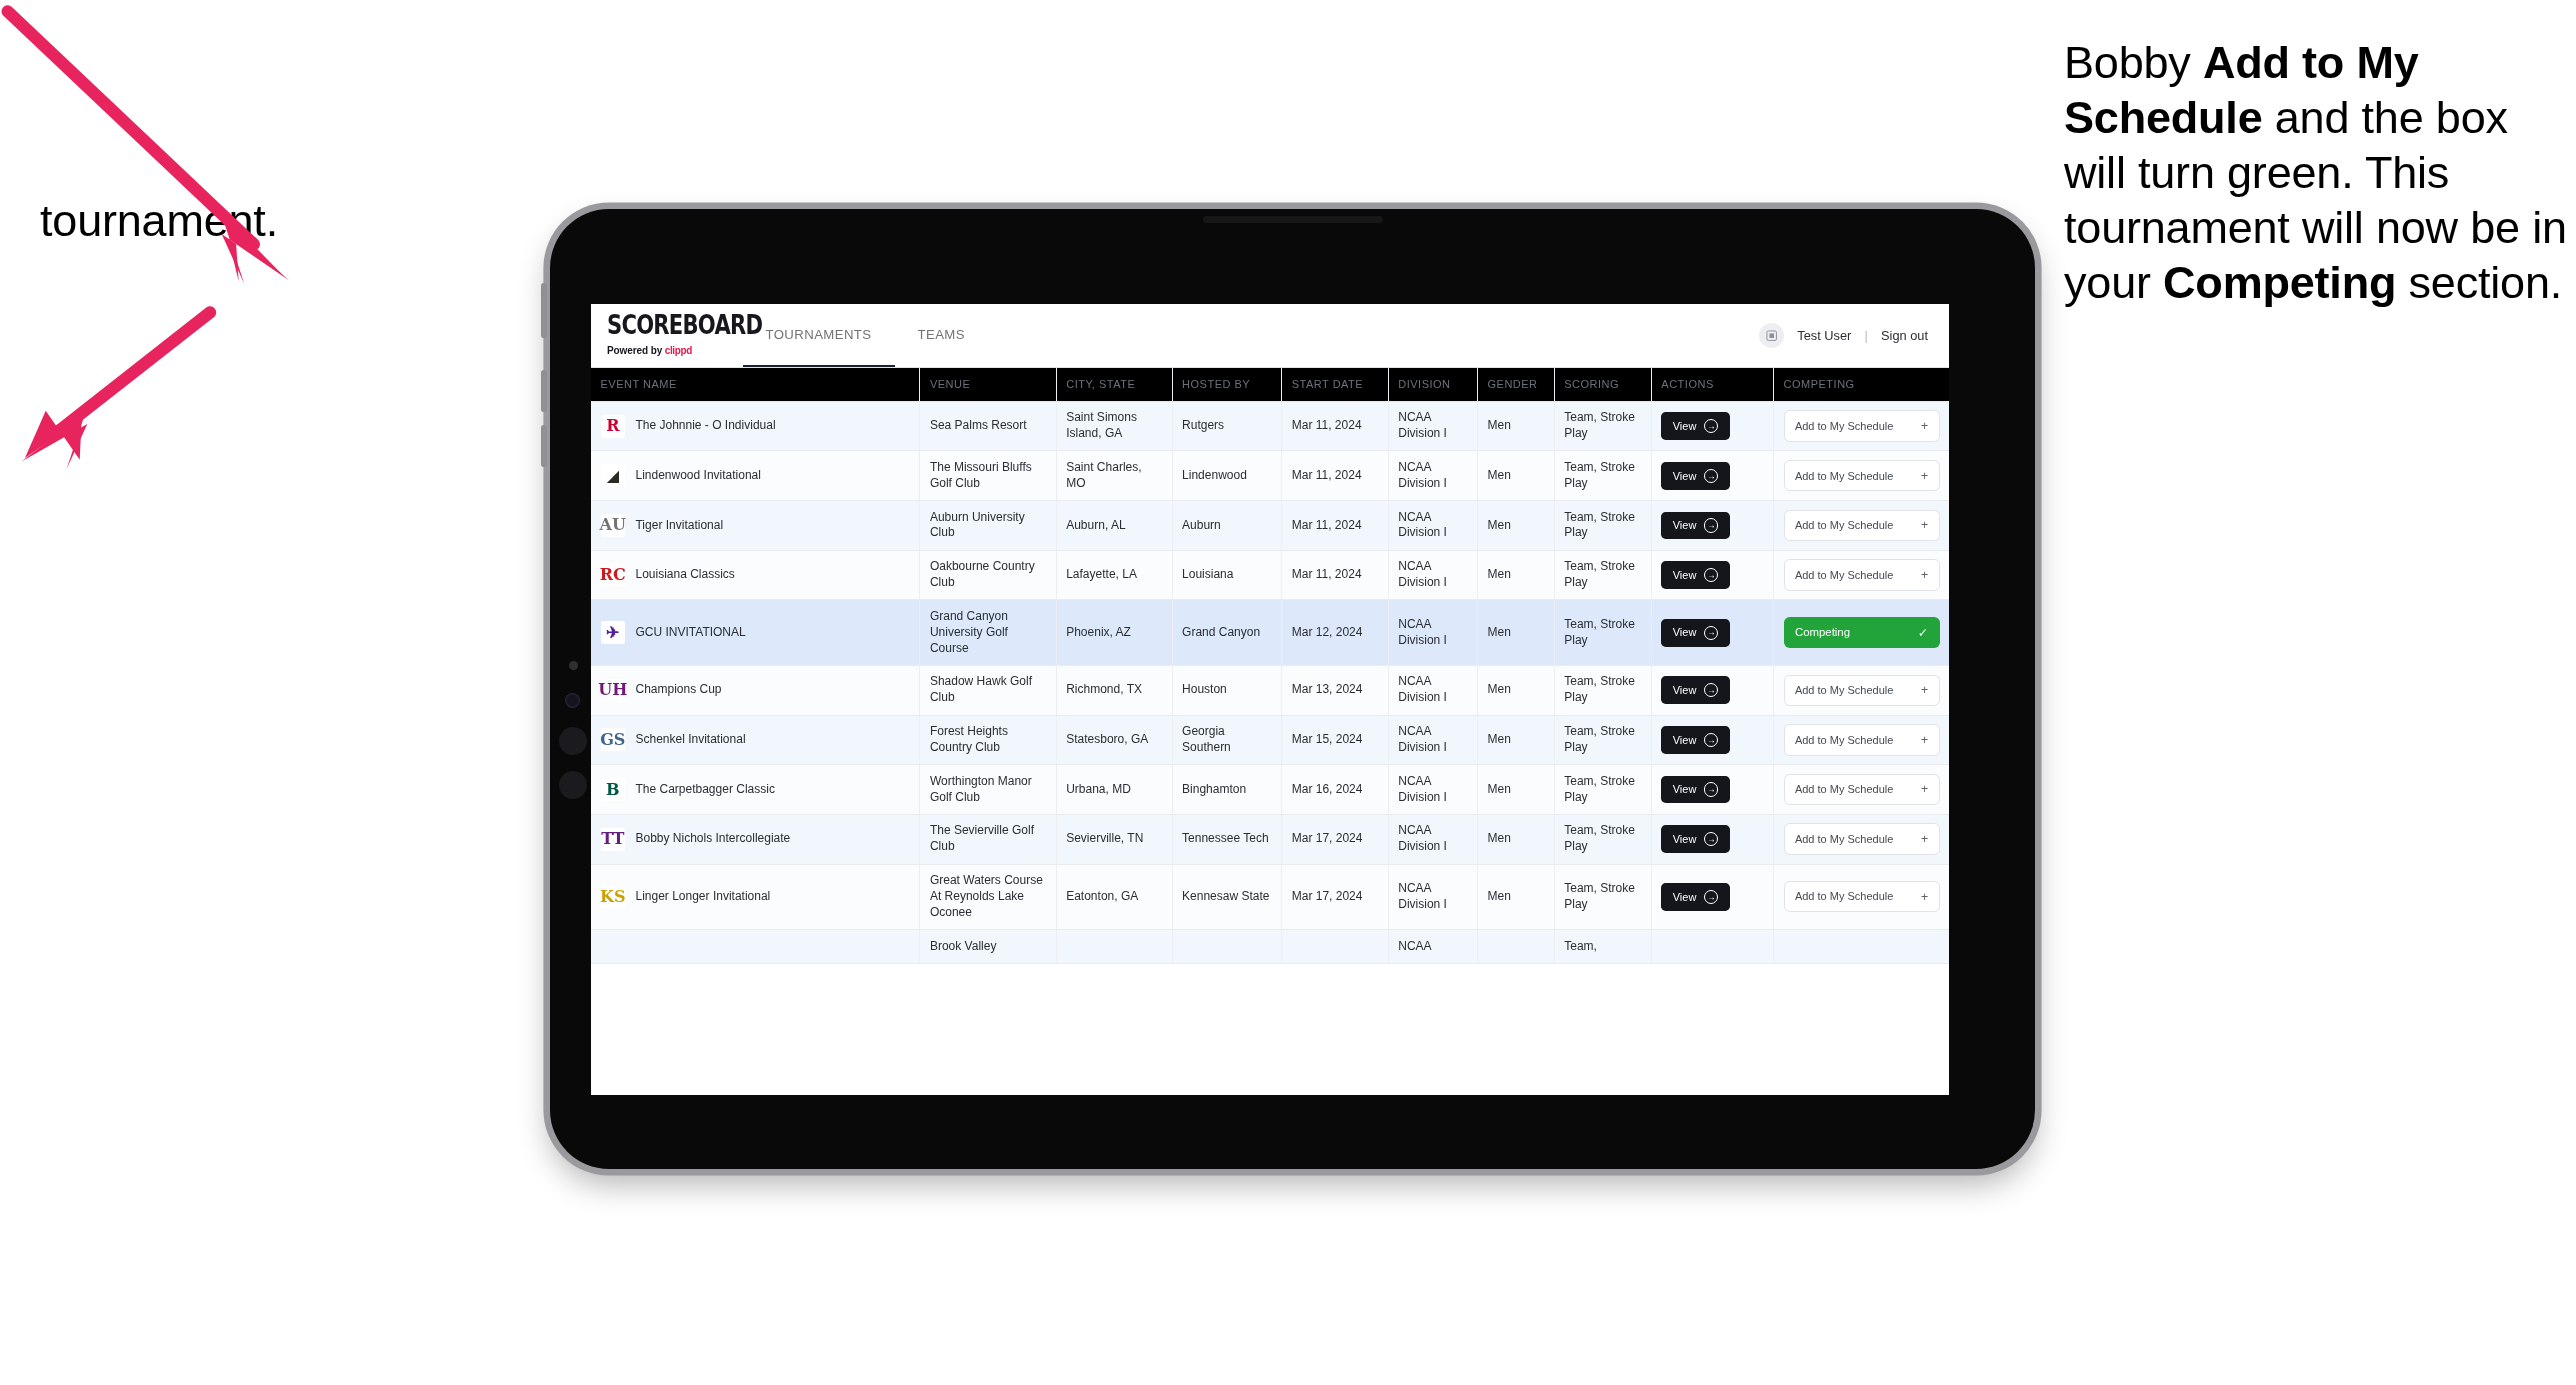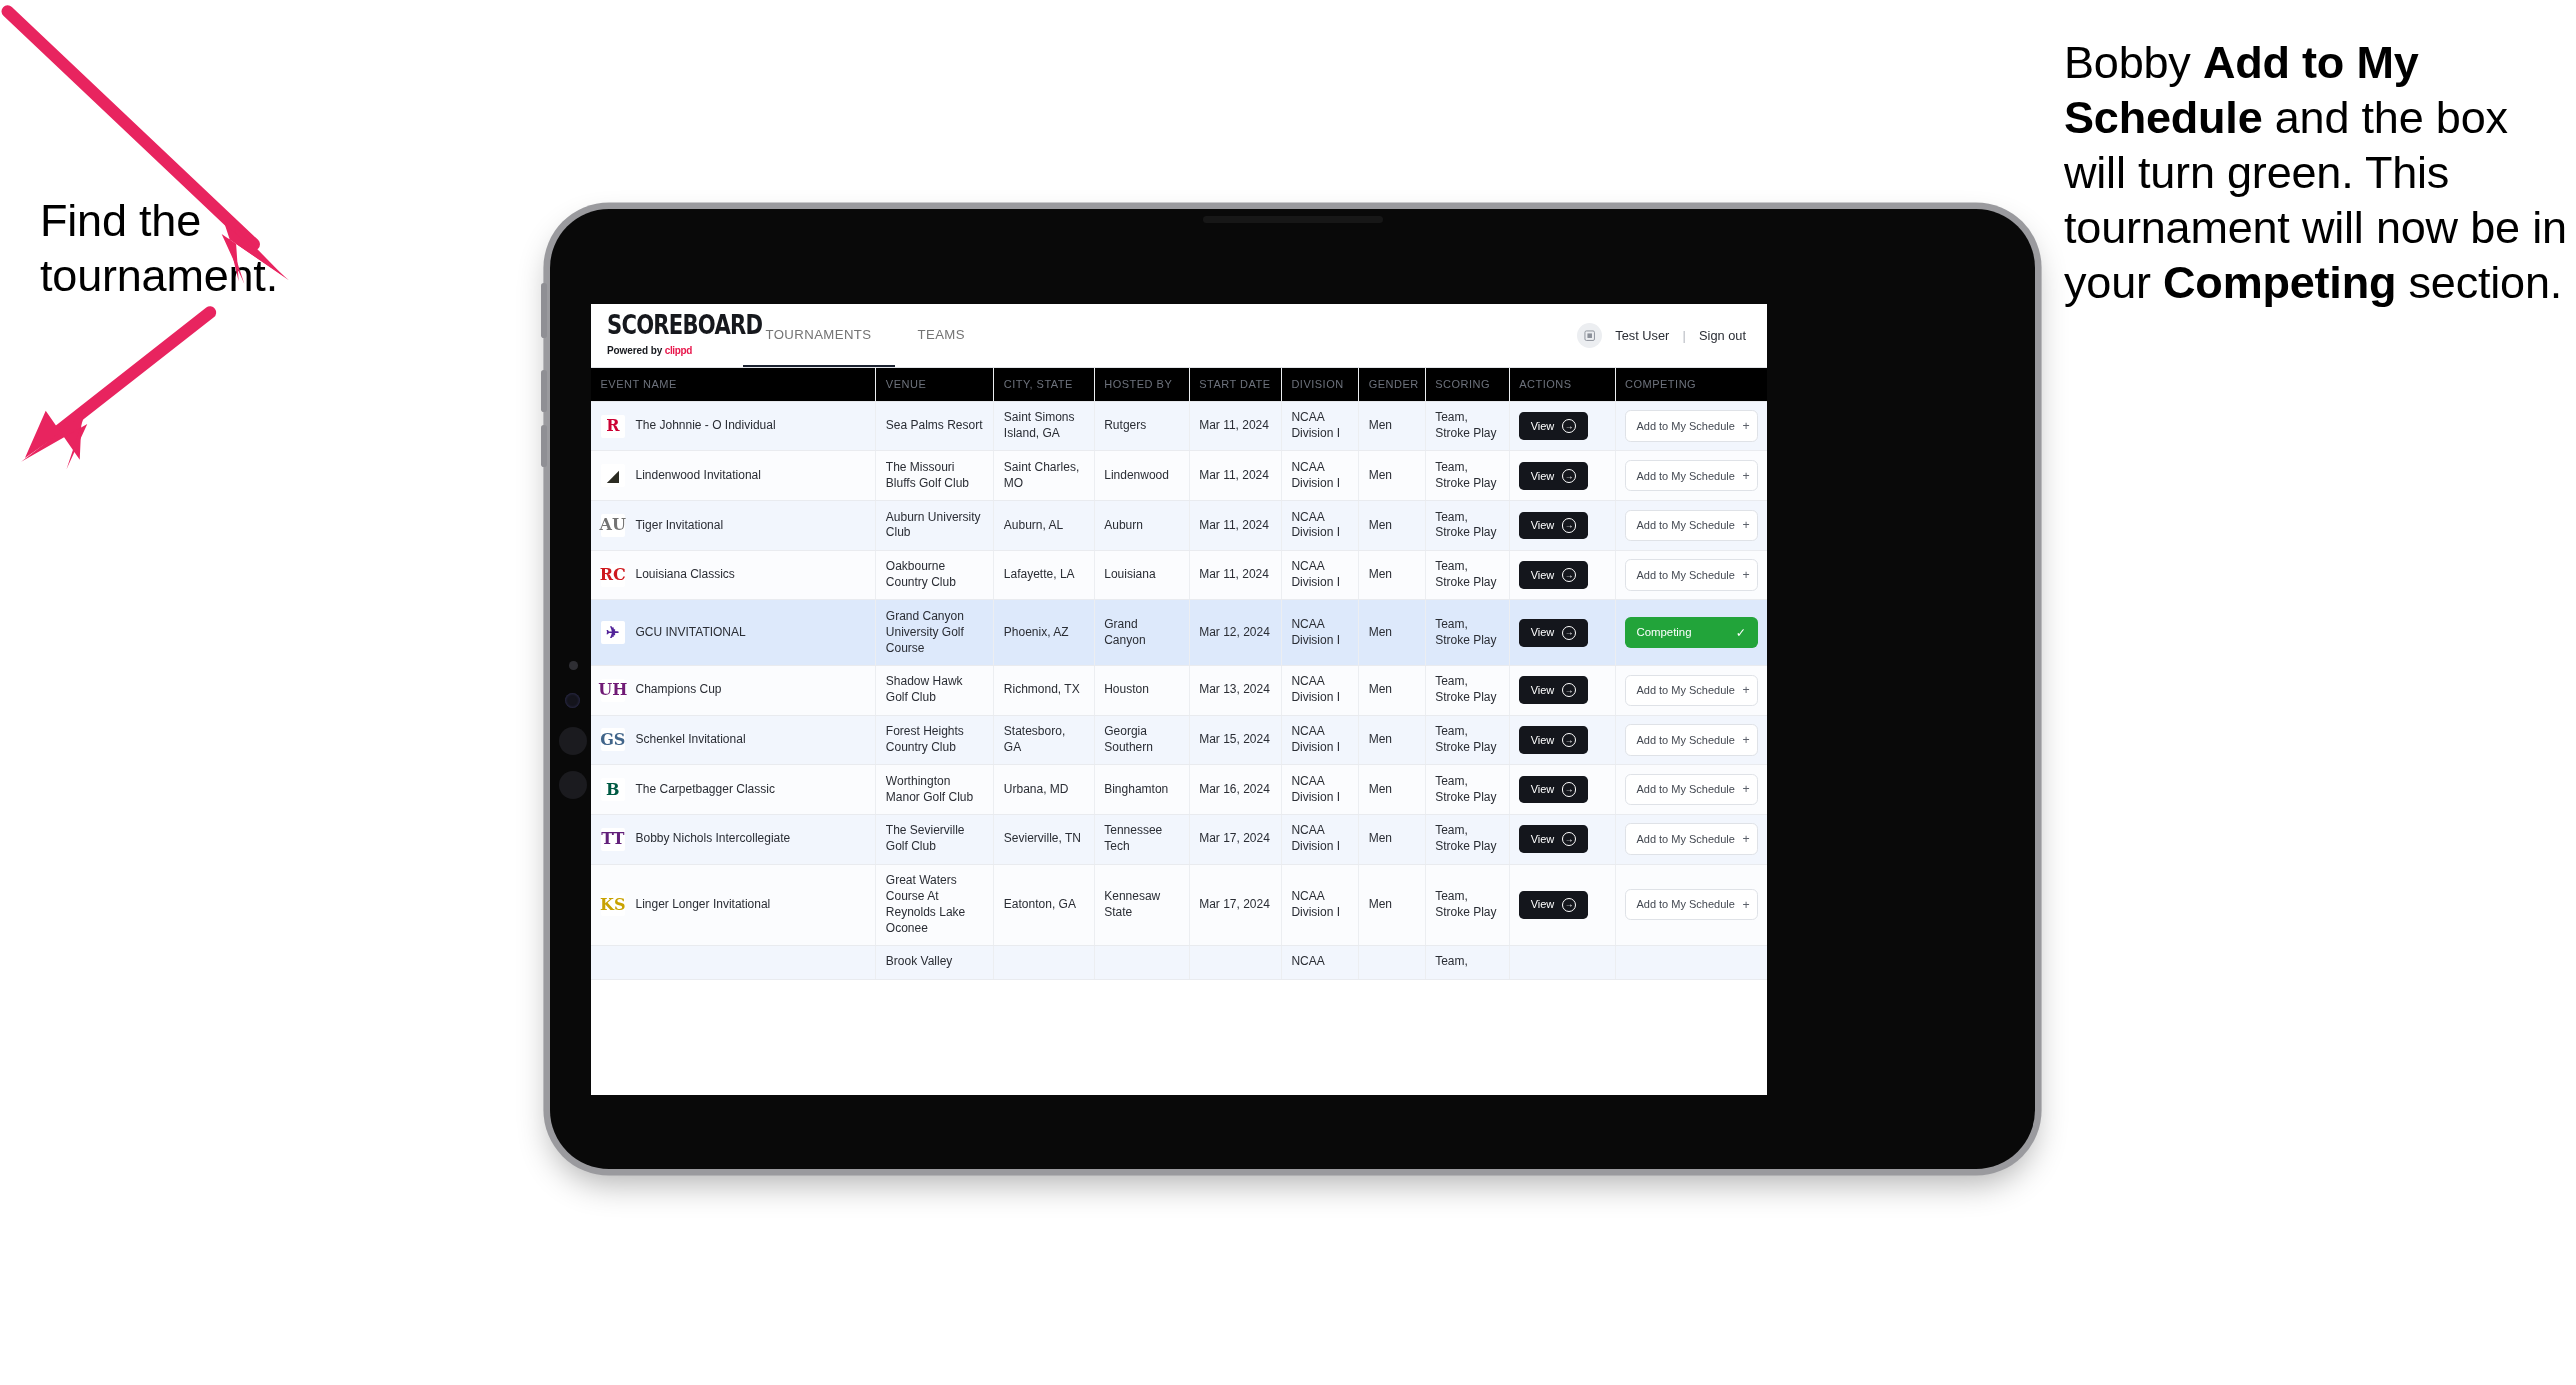--- a/index.html
+++ b/index.html
@@ -91,21 +91,21 @@
     height: 7.6px;
     background: #171717;
     border-radius: 3.8px;
   }
 
   
   #screen {
     position: absolute;
     left: 41px;
     top: 95px;
-    width: 1176px;
+    width: 1358px;
     height: 791px;
     background: #ffffff;
     overflow: hidden;
   }
 
   
   #scroll-indicator {
     position: absolute;
     right: 0px;
     top: 281px;
@@ -330,21 +330,20 @@
     height: 15px;
     overflow: hidden;
     padding-top: 3.8px;
     padding-bottom: 0;
   }
 </style>
 </head>
 <body>
 
 <div class="annot" id="annot-left">
-  <div>Find the</div>
   <div>tournament.</div>
 </div>
 
 <div class="annot" id="annot-right">
   <span>Bobby </span><b>Add to My Schedule</b><span> and the box will turn green. This tournament will now be in your </span><b>Competing</b><span> section.</span>
 </div>
 
 <div id="arrow-left-wrap">
   <svg class="arrow-svg" width="341" height="303" viewBox="0 0 360 320">
     <g>

